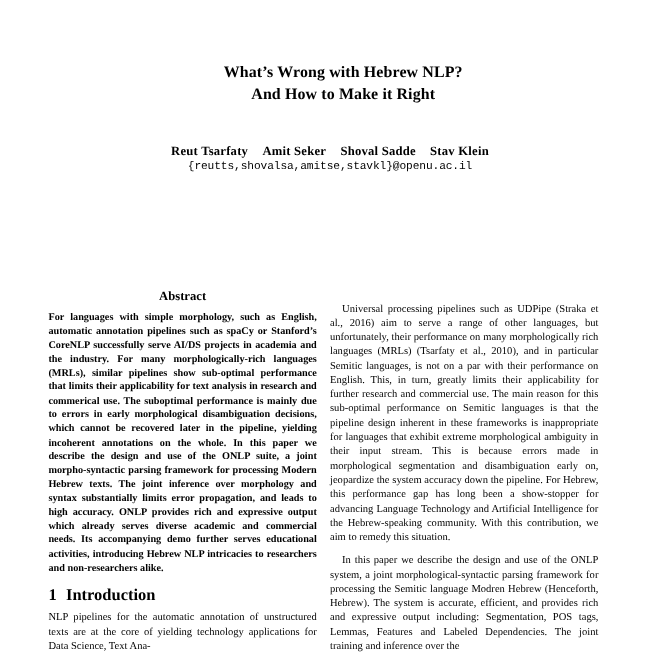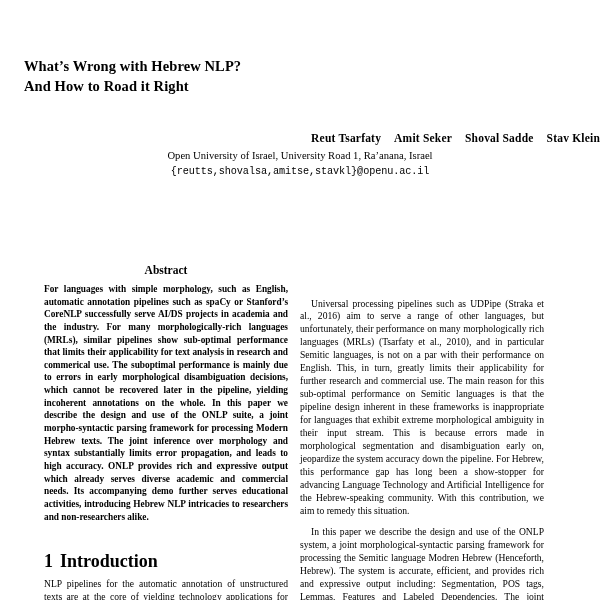--- a/index.html
+++ b/index.html
@@ -15,32 +15,33 @@
     color: #000000;
   }
   .page {
     position: relative;
     width: 600px;
     height: 600px;
     padding: 0;
     box-sizing: border-box;
   }
   .title-block {
+    text-align: center;
     margin-top: 56px;
     padding-left: 24px;
   }
   .title {
     font-family: "Liberation Serif", serif;
     font-weight: bold;
     font-size: 14.5px;
     line-height: 1.38;
     letter-spacing: 0.1px;
   }
   .authors {
-    text-align: right;
+    text-align: center;
     font-weight: bold;
     font-size: 11.5px;
     margin-top: 36px;
     letter-spacing: 0.2px;
   }
   .author-sep {
     display: inline-block;
     width: 13px;
   }
   .affiliation {
@@ -70,22 +71,22 @@
   }
   .section-head {
     text-align: center;
     font-weight: bold;
     font-size: 11.5px;
     margin: 0 0 7px 0;
   }
   .numbered-head {
     text-align: left;
     font-weight: bold;
-    font-size: 18px;
-    margin: 28px 0 6px 0;
+    font-size: 15px;
+    margin: 10px 0 6px 0;
   }
   .numbered-head .num {
     display: inline-block;
     width: 16px;
   }
   p.body {
     margin: 0 0 8px 0;
     font-size: 9.6px;
     line-height: 1.355;
     text-align: justify;
@@ -103,28 +104,27 @@
     text-indent: 11px;
   }
 </style>
 </head>
 <body>
 
 <div class="page">
 
   <div class="title-block">
     <div class="title">What’s Wrong with Hebrew NLP?</div>
-    <div class="title">And How to Road it Right</div>
+    <div class="title">And How to Make it Right</div>
   </div>
 
   <div class="authors">
     <span>Reut Tsarfaty</span><span class="author-sep"></span><span>Amit Seker</span><span class="author-sep"></span><span>Shoval Sadde</span><span class="author-sep"></span><span>Stav Klein</span>
   </div>
 
-  <div class="affiliation">Open University of Israel, University Road 1, Ra’anana, Israel</div>
   <div class="email">{reutts,shovalsa,amitse,stavkl}@openu.ac.il</div>
 
   <div class="columns">
 
     <div class="col">
       <div class="section-head">Abstract</div>
       <p class="abs">For languages with simple morphology, such as English, automatic annotation pipelines such as spaCy or Stanford’s CoreNLP successfully serve AI/DS projects in academia and the industry. For many morphologically-rich languages (MRLs), similar pipelines show sub-optimal performance that limits their applicability for text analysis in research and commerical use. The suboptimal performance is mainly due to errors in early morphological disambiguation decisions, which cannot be recovered later in the pipeline, yielding incoherent annotations on the whole. In this paper we describe the design and use of the ONLP suite, a joint morpho-syntactic parsing framework for processing Modern Hebrew texts. The joint inference over morphology and syntax substantially limits error propagation, and leads to high accuracy. ONLP provides rich and expressive output which already serves diverse academic and commercial needs. Its accompanying demo further serves educational activities, introducing Hebrew NLP intricacies to researchers and non-researchers alike.</p>
 
       <div class="numbered-head">
         <span class="num">1</span><span>Introduction</span>

